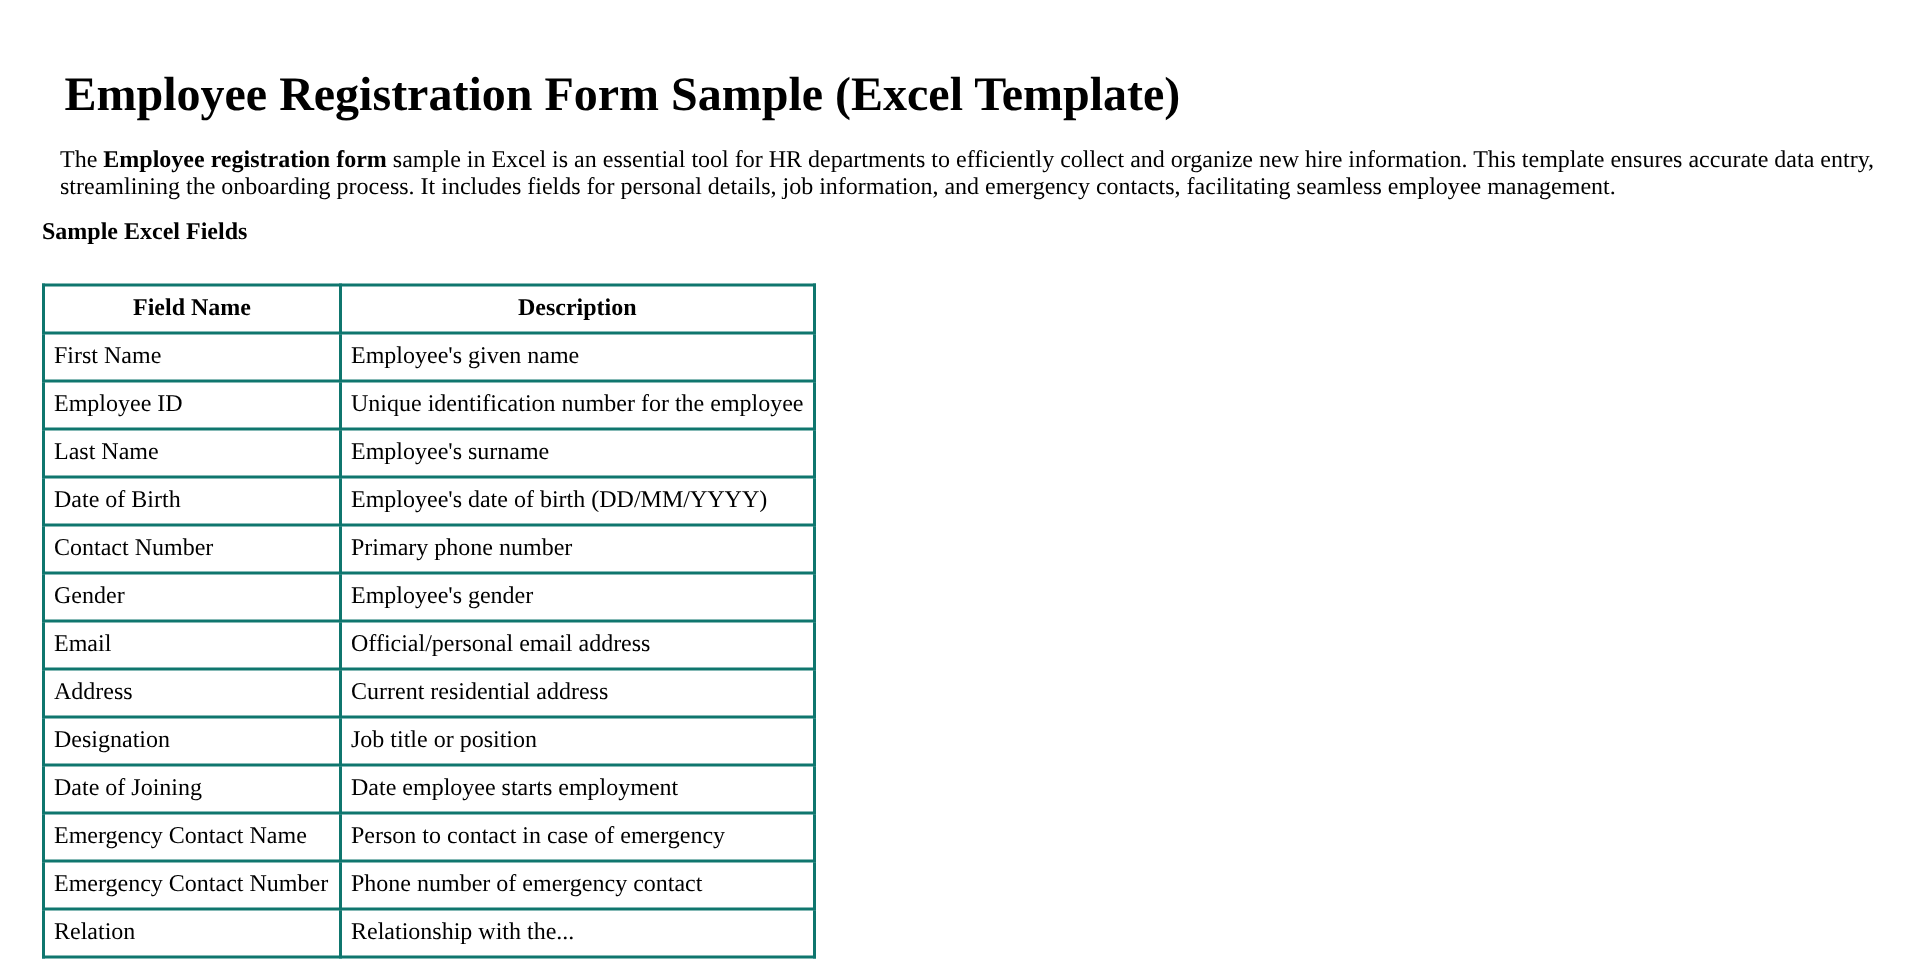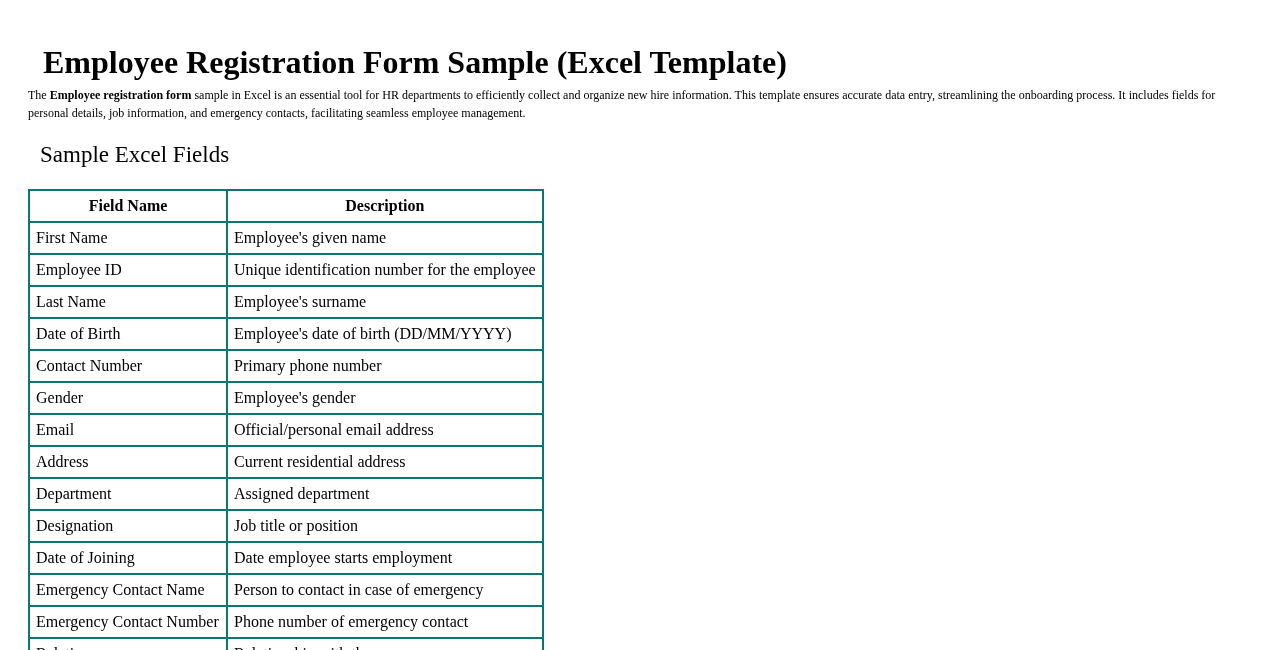--- a/index.html
+++ b/index.html
@@ -29,32 +29,32 @@
       top: 29px;
       left: 28px;
       line-height: 37px;
       white-space: nowrap;
     }
     .intro {
       position: absolute;
       top: 86px;
       left: 28px;
       width: 1222px;
-      margin: 0;
-      font-size: 12px;
+      margin: 12px;
+      font-size: 16px;
       line-height: 18px;
     }
     h2 {
       font-family: "Liberation Serif", serif;
-      font-size: 23px;
-      font-weight: normal;
+      font-size: 16px;
+      font-weight: bold;
       margin: 0;
       position: absolute;
       top: 141px;
-      left: 40px;
+      left: 28px;
       line-height: 28px;
       white-space: nowrap;
     }
     table {
       position: absolute;
       top: 189px;
       left: 28px;
       border-collapse: collapse;
       border: 2px solid #3a3a3a;
     }
@@ -118,24 +118,20 @@
       </tr>
       <tr>
         <td>Email</td>
         <td>Official/personal email address</td>
       </tr>
       <tr>
         <td>Address</td>
         <td>Current residential address</td>
       </tr>
       <tr>
-        <td>Department</td>
-        <td>Assigned department</td>
-      </tr>
-      <tr>
         <td>Designation</td>
         <td>Job title or position</td>
       </tr>
       <tr>
         <td>Date of Joining</td>
         <td>Date employee starts employment</td>
       </tr>
       <tr>
         <td>Emergency Contact Name</td>
         <td>Person to contact in case of emergency</td>

